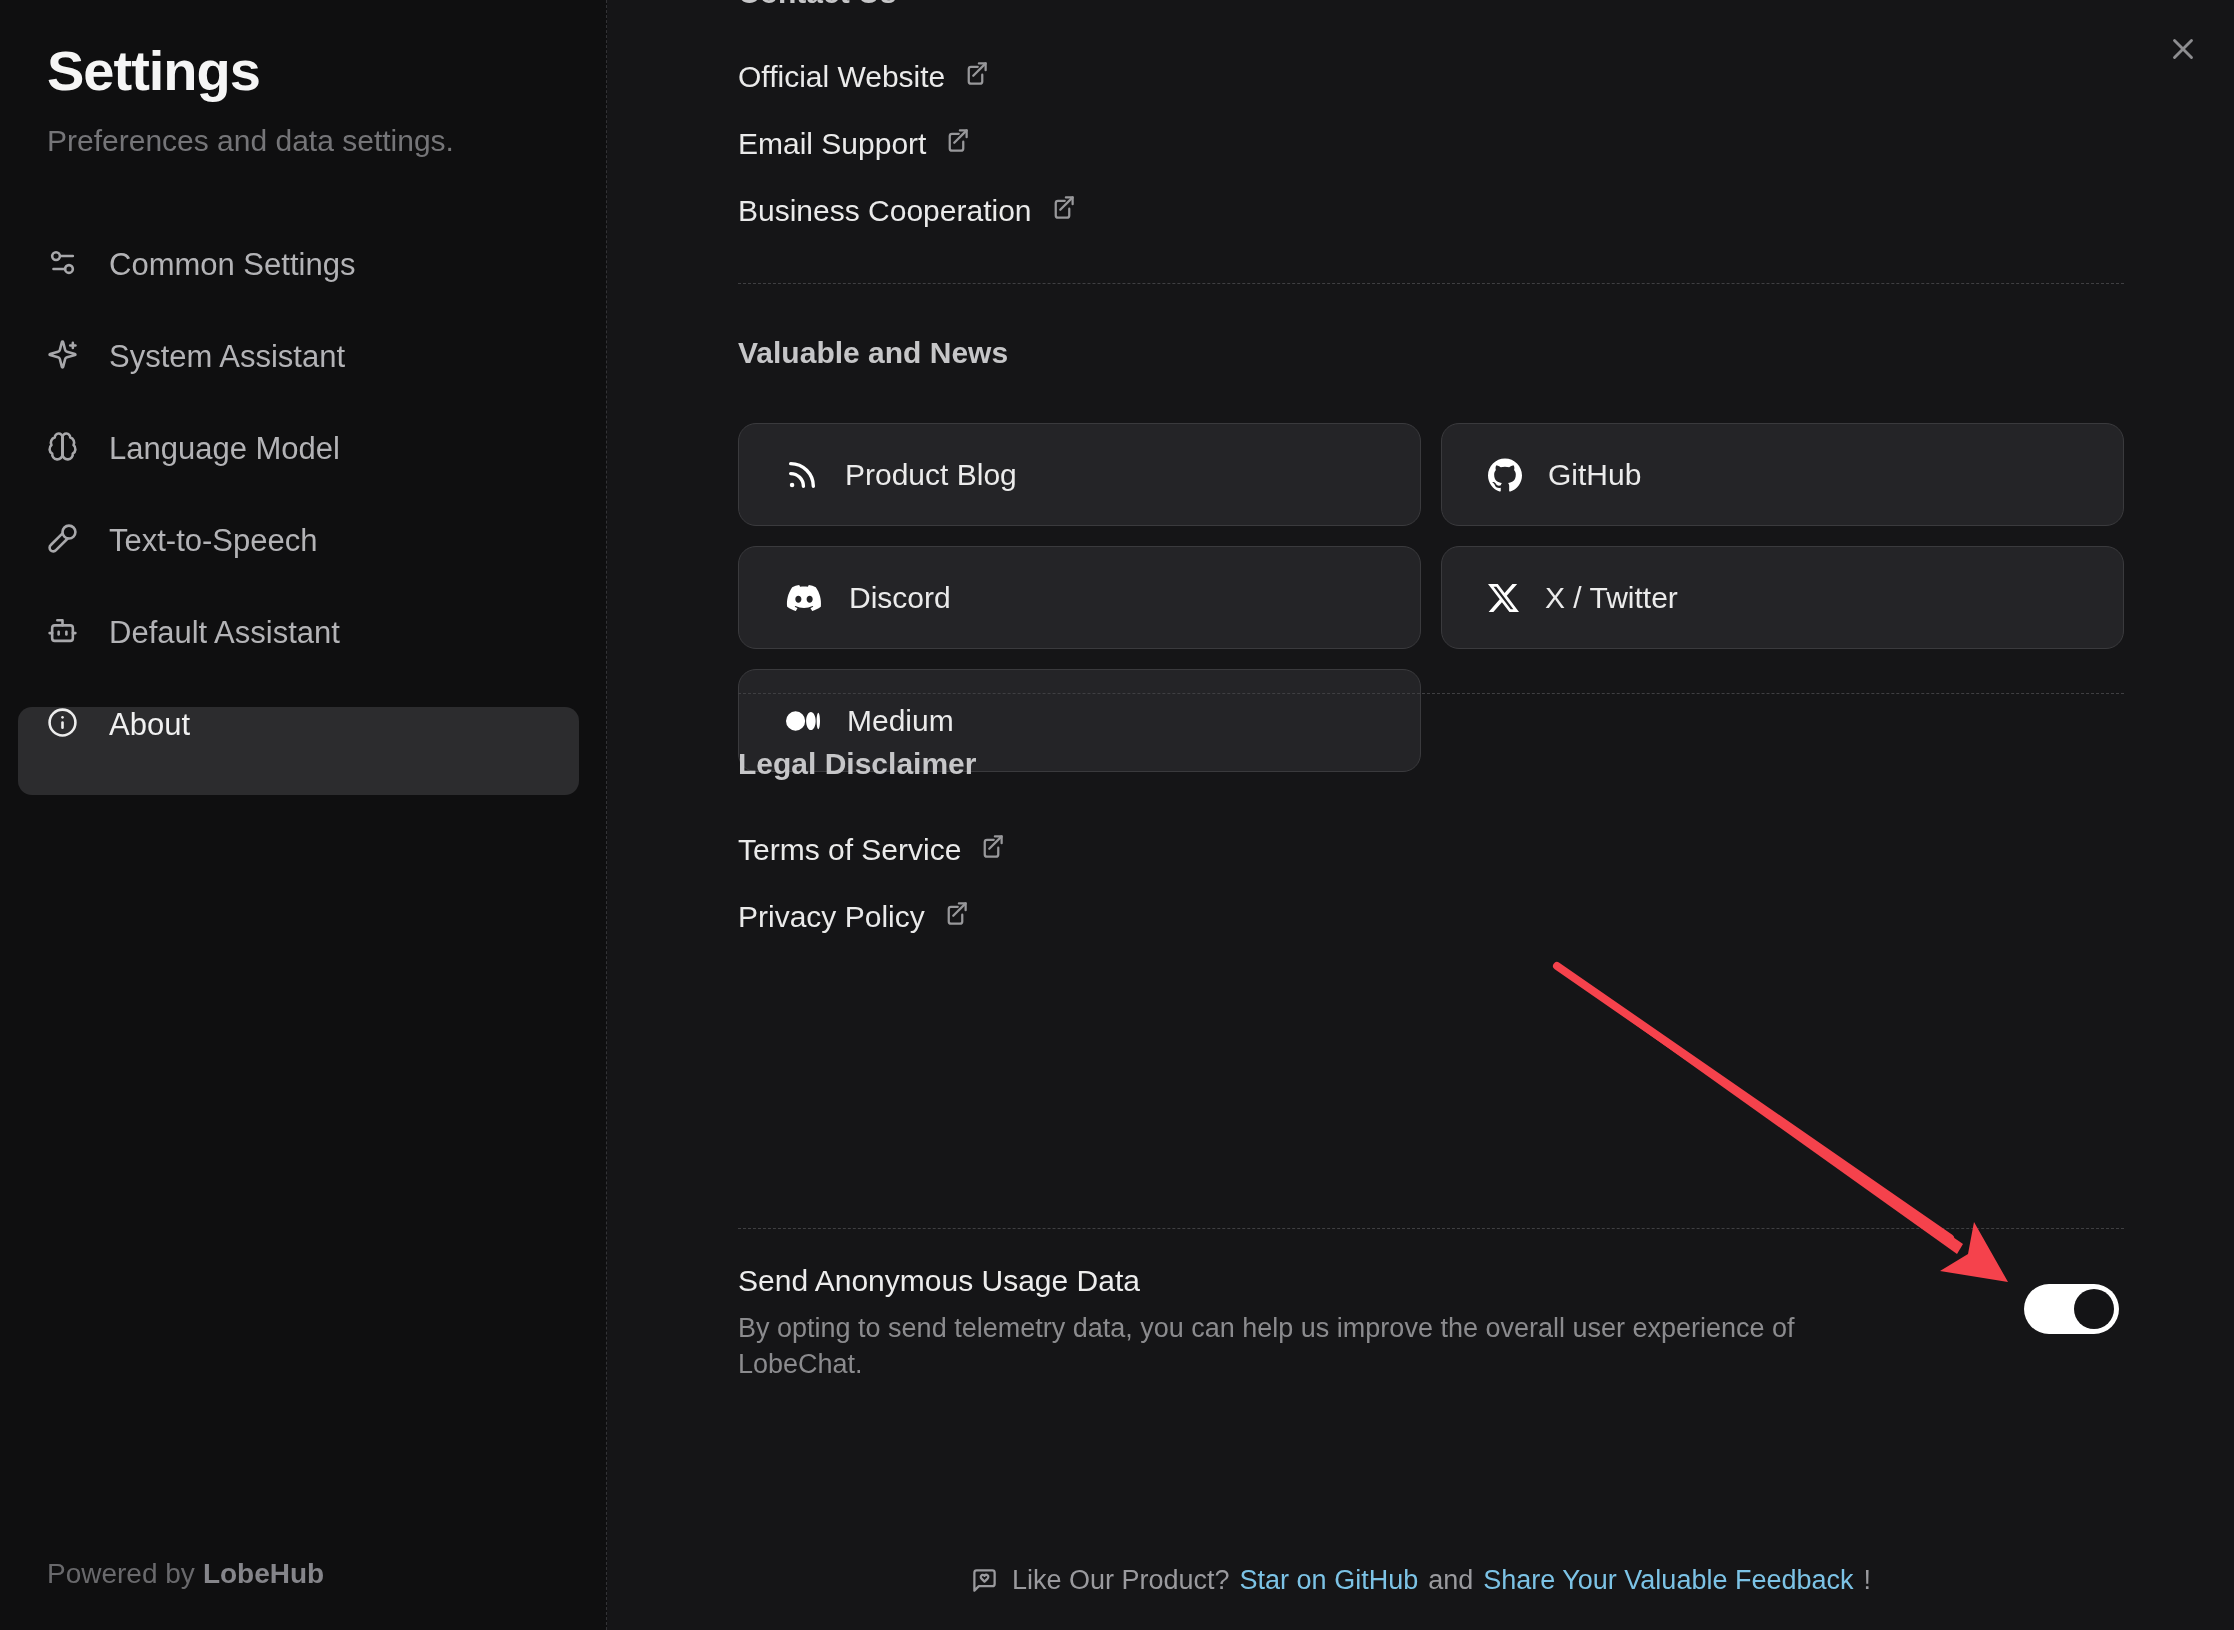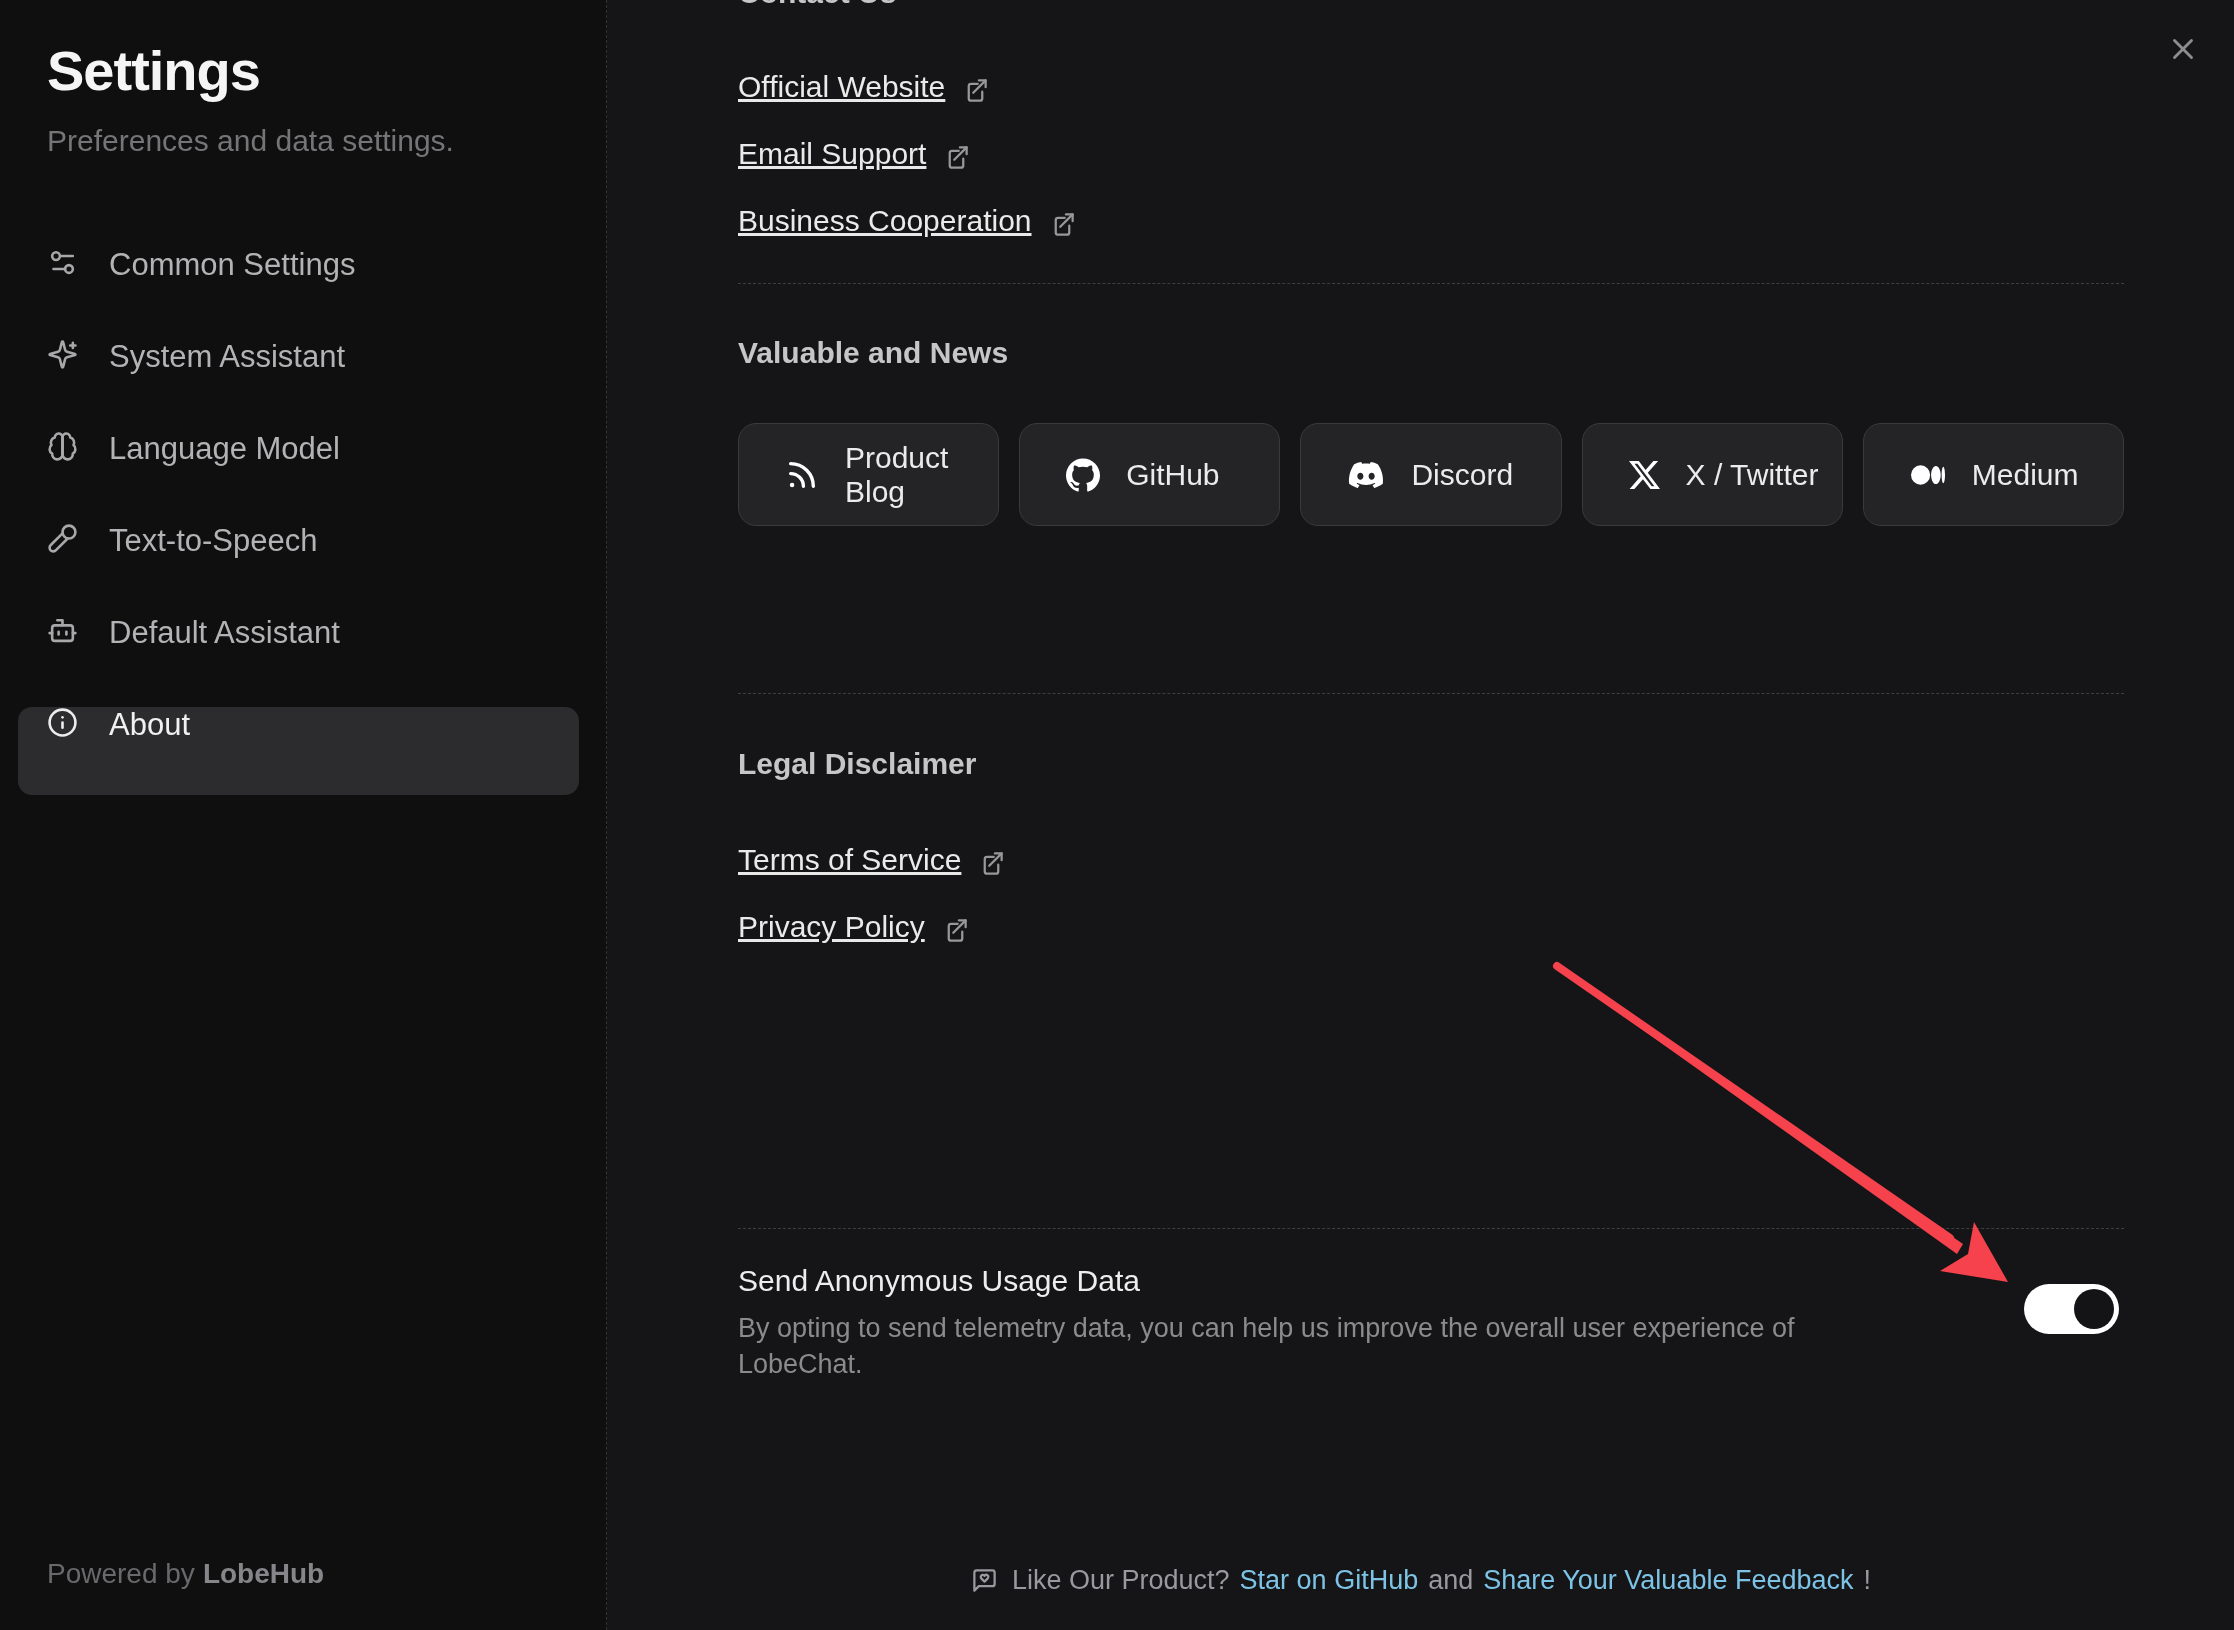--- a/index.html
+++ b/index.html
@@ -44,27 +44,27 @@
 
   
   .content { position:absolute; left:608px; top:0; width:1626px; height:1630px; }
   .block { position:absolute; left:130px; width:1386px; }
 
   .section-h { font-size:30px; font-weight:700; color:#c6c6c8; line-height:36px; }
   .section-h.big { font-size:34px; color:#fafafa; line-height:40px; }
 
   .divider { position:absolute; left:130px; width:1386px; border-top:1px dashed #3f3f42; }
 
-  .linkrow { display:flex; align-items:flex-end; height:44px; margin-bottom:23px; cursor:pointer;text-decoration:underline; }
+  .linkrow { display:flex; align-items:flex-start; height:44px; margin-bottom:23px; cursor:pointer; }
   .linkrow .ltxt { font-size:30px; color:#eaeaea; }
   .linkrow .ext { width:27px; height:27px; margin-left:17px; color:#98989b; }
   .linkrow .ext svg { width:100%; height:100%; }
 
   .btn-grid {
-    display:grid; grid-template-columns:repeat(5,1fr); gap:20px;
+    display:grid; grid-template-columns:repeat(2,1fr); gap:20px;
   }
   .cbtn {
     height:103px; background:#242427; border:1px solid #3a3a3d; border-radius:18px;
     display:flex; align-items:center; padding-left:46px; cursor:pointer;
   }
   .cbtn .bic { width:34px; height:34px; color:#ffffff; flex:0 0 auto; }
   .cbtn .bic svg { width:100%; height:100%; }
   .cbtn .btxt { margin-left:26px; font-size:30px; color:#ebebeb; }
 
   .setting-label { font-size:30px; color:#ededed; line-height:38px; }

